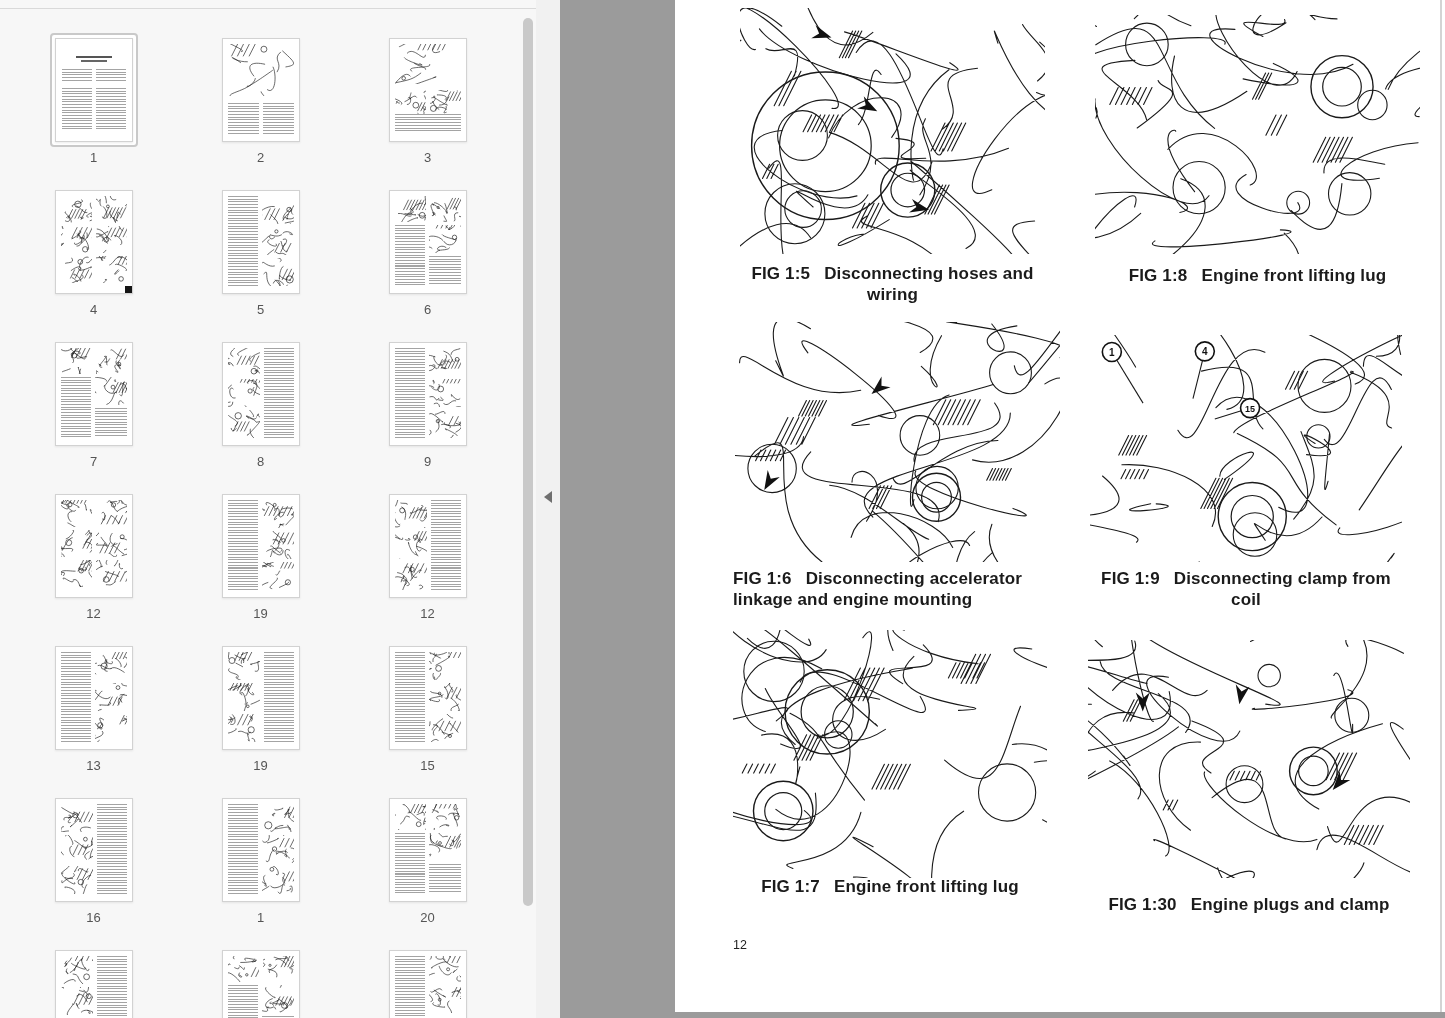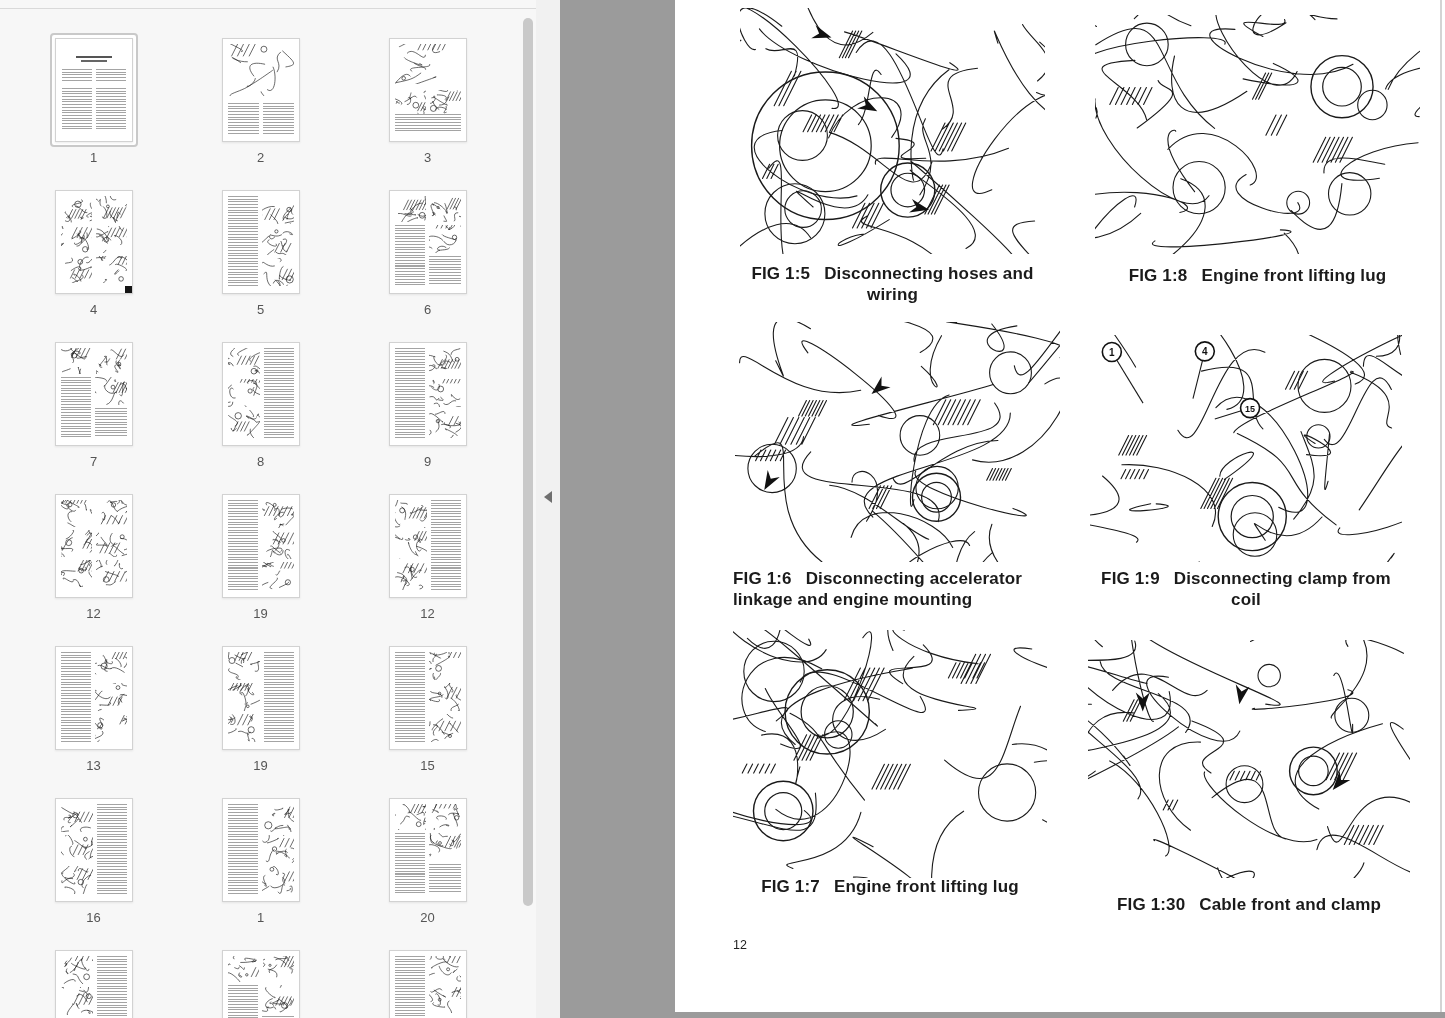--- a/index.html
+++ b/index.html
@@ -724,18 +724,18 @@
 <div class="fig-caption" id="cap16">
   <span class="figno">FIG 1:6</span><span>Disconnecting accelerator linkage and engine mounting</span>
 </div>
 <div class="fig-caption centered" id="cap19">
   <span class="figno">FIG 1:9</span><span>Disconnecting clamp from coil</span>
 </div>
 <div class="fig-caption centered" id="cap17">
   <span class="figno">FIG 1:7</span><span>Engine front lifting lug</span>
 </div>
 <div class="fig-caption centered" id="cap110">
-  <span class="figno">FIG 1:30</span><span>Cable front and clamp</span>
+  <span class="figno">FIG 1:30</span><span>Engine plugs and clamp</span>
 </div>
 
 <div class="page-number">12</div>
 <div class="page-right-edge"></div>
 <div class="viewer-gutter-bottom"></div>
 
 </body></html>

